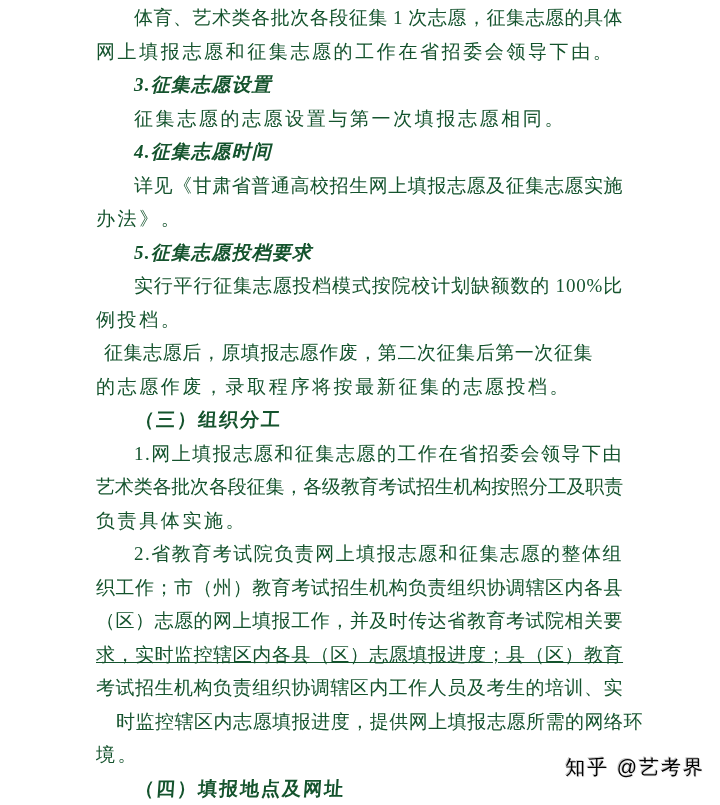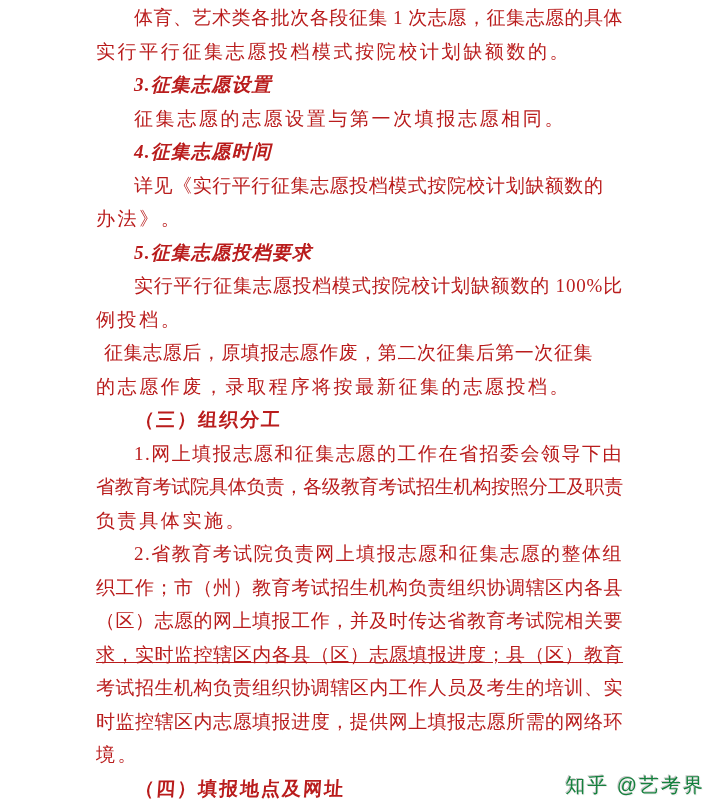--- a/index.html
+++ b/index.html
@@ -19,73 +19,73 @@
     position: absolute;
     left: 96px;
     top: 1px;
     width: 527px;
   }
   .line {
     width: 527px;
     height: 33.5px;
     line-height: 33.5px;
     font-size: 19px;
-    color: #b91c1c;
+    color: #14532d;
     white-space: nowrap;
     overflow: visible;
   }
   .line > span {
     display: inline-block;
     white-space: nowrap;
   }
   .line.indent > span {
     margin-left: 38px;
   }
   
   .line.body > span       { letter-spacing: 2.6px; }
   .line.h-num > span      { letter-spacing: 1.2px; font-weight: 700; font-style: italic; }
   .line.h-kai > span      { letter-spacing: 2.0px; font-weight: 600; transform: skewX(-4deg); transform-origin: left bottom; }
   .watermark {
     position: absolute;
     right: 15px;
-    bottom: 6px;
+    bottom: 24px;
     font-family: "Liberation Sans", "DejaVu Sans", sans-serif;
     font-size: 20px;
     letter-spacing: 2px;
-    color: #15803d;
+    color: #000000;
     text-shadow: 1px 1px 0 #f2f2f2, -1px -1px 0 #c6c6c6;
     user-select: none;
   }
 </style>
 </head>
 <body>
 
 <div class="page">
   <div class="doc" id="doc">
       <div class="line body indent"><span style="letter-spacing: 0.52px;">体育、艺术类各批次各段征集 1 次志愿，征集志愿的具体</span></div>
-      <div class="line body"><span>实行平行征集志愿投档模式按院校计划缺额数的。</span></div>
+      <div class="line body"><span>网上填报志愿和征集志愿的工作在省招委会领导下由。</span></div>
       <div class="line h-num indent"><span>3.征集志愿设置</span></div>
       <div class="line body indent"><span>征集志愿的志愿设置与第一次填报志愿相同。</span></div>
       <div class="line h-num indent"><span>4.征集志愿时间</span></div>
-      <div class="line body indent"><span style="letter-spacing: 0.56px;">详见《实行平行征集志愿投档模式按院校计划缺额数的</span></div>
+      <div class="line body indent"><span style="letter-spacing: 0.56px;">详见《甘肃省普通高校招生网上填报志愿及征集志愿实施</span></div>
       <div class="line body"><span>办法》。</span></div>
       <div class="line h-num indent"><span>5.征集志愿投档要求</span></div>
       <div class="line body indent"><span style="letter-spacing: 0.81px;">实行平行征集志愿投档模式按院校计划缺额数的 100%比</span></div>
       <div class="line body"><span>例投档。</span></div>
       <div class="line body indent"><span style="letter-spacing: 0.56px; margin-left: 8px;">征集志愿后，原填报志愿作废，第二次征集后第一次征集</span></div>
       <div class="line body"><span>的志愿作废，录取程序将按最新征集的志愿投档。</span></div>
       <div class="line h-kai indent"><span>（三）组织分工</span></div>
       <div class="line body indent"><span style="letter-spacing: 1.51px;">1.网上填报志愿和征集志愿的工作在省招委会领导下由</span></div>
-      <div class="line body"><span style="letter-spacing: -0.18px;">省教育考试院具体负责，各级教育考试招生机构按照分工及职责</span></div>
+      <div class="line body"><span style="letter-spacing: -0.18px;">艺术类各批次各段征集，各级教育考试招生机构按照分工及职责</span></div>
       <div class="line body"><span>负责具体实施。</span></div>
       <div class="line body indent"><span style="letter-spacing: 1.51px;">2.省教育考试院负责网上填报志愿和征集志愿的整体组</span></div>
       <div class="line body"><span style="letter-spacing: 0.52px;">织工作；市（州）教育考试招生机构负责组织协调辖区内各县</span></div>
       <div class="line body"><span style="letter-spacing: 0.52px;">（区）志愿的网上填报工作，并及时传达省教育考试院相关要</span></div>
       <div class="line body"><span style="letter-spacing: 0.52px; text-decoration: underline;">求，实时监控辖区内各县（区）志愿填报进度；县（区）教育</span></div>
       <div class="line body"><span style="letter-spacing: 0.52px;">考试招生机构负责组织协调辖区内工作人员及考生的培训、实</span></div>
-      <div class="line body"><span style="letter-spacing: 0.52px;">时监控辖区内志愿填报进度，提供网上填报志愿所需的网络环</span></div>
+      <div class="line body"><span style="letter-spacing: 0.52px; margin-left: 20px;">时监控辖区内志愿填报进度，提供网上填报志愿所需的网络环</span></div>
       <div class="line body"><span>境。</span></div>
       <div class="line h-kai indent"><span>（四）填报地点及网址</span></div>
     </div>
   <div class="watermark">
     <span>知乎 @艺考界</span>
   </div>
 </div>
 
 </body></html>

